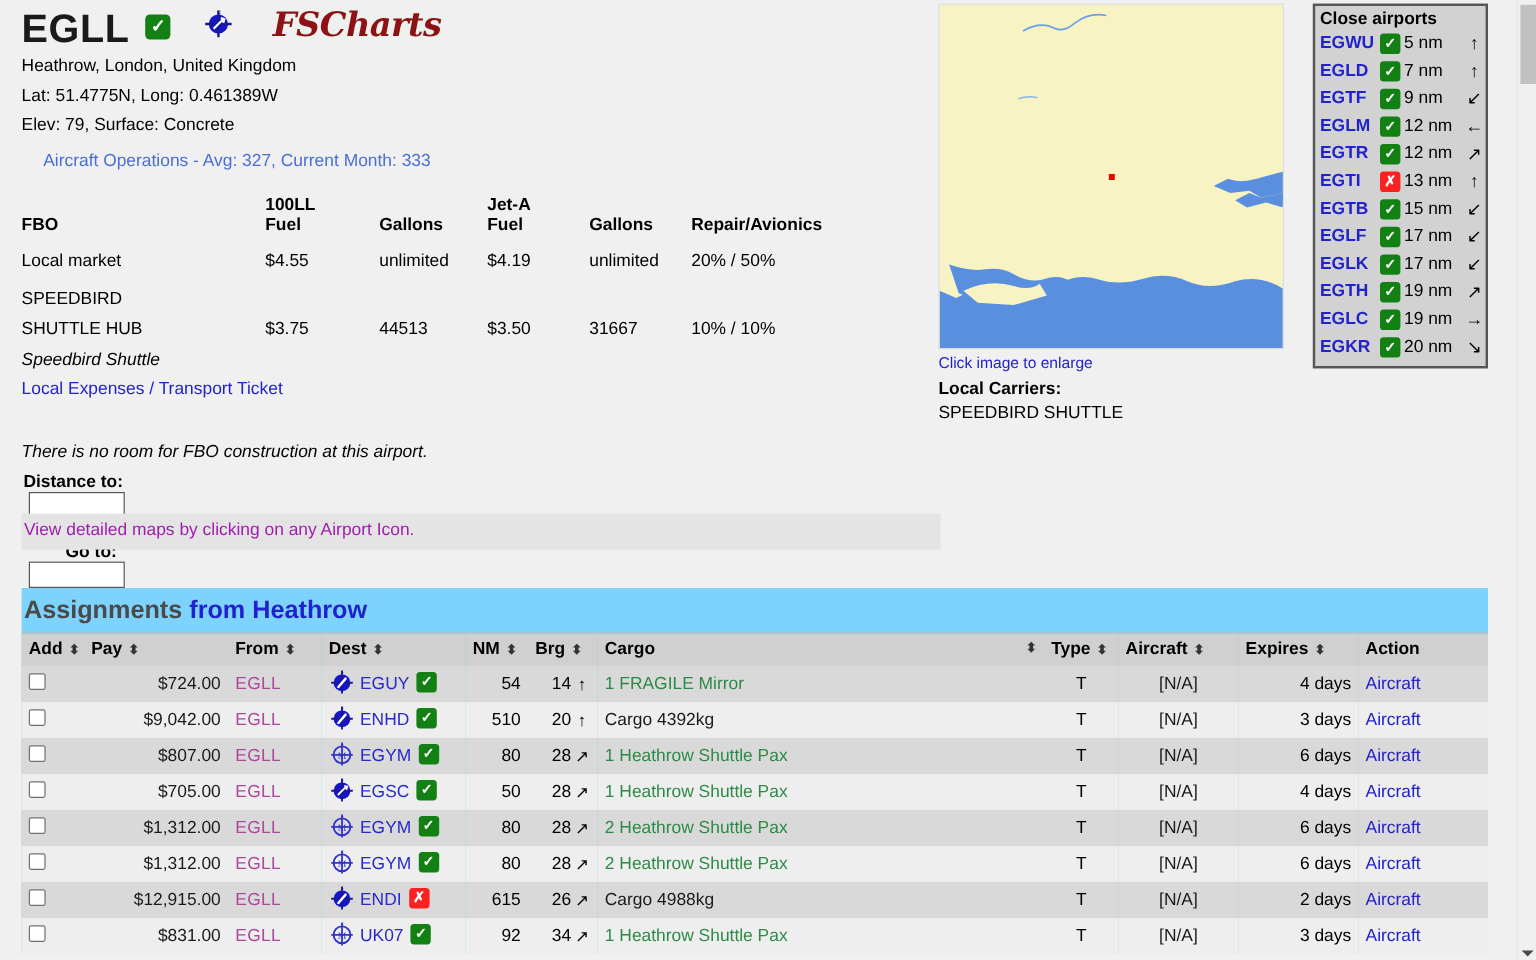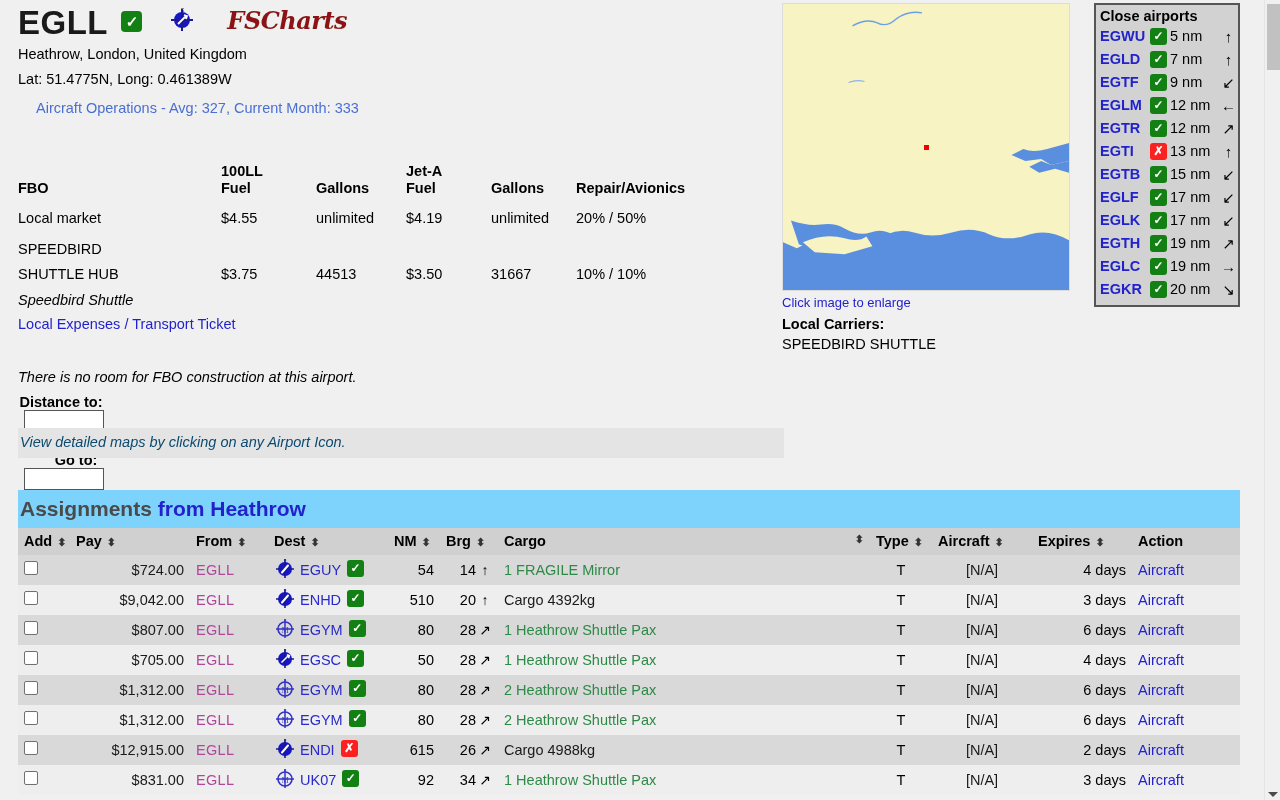--- a/index.html
+++ b/index.html
@@ -64,21 +64,21 @@
   .badge-sm::after { width:17px;height:17px;line-height:17px;font-size:12px;}
 
   .apt-icon {
     display: inline-block; vertical-align: middle;
     margin-left: 22px; margin-bottom: 4px;
   }
   .fscharts {
     display: inline-block; vertical-align: middle;
     margin-left: 28px; margin-bottom: 6px;
     font-family: "DejaVu Serif", serif;
-    font-size: 24px; font-style: italic; font-weight: bold;
+    font-size: 28px; font-style: italic; font-weight: bold;
     color: #8e1118;
     letter-spacing: -0.5px;
     text-shadow: 0 0 1px rgba(200,255,200,.9);
   }
   .meta {
     font-size: 14.5px; color: #000; line-height: 24.5px;
   }
   .ops {
     margin-top: 9px; margin-left: 18px;
     font-size: 14.5px; color: #4a6fd4;
@@ -123,23 +123,22 @@
     border: 1px solid #767676; background: #e6e6e6;
     font-family: "Liberation Sans", sans-serif;
     font-size: 10px; font-weight: bold; color: #000;
     padding: 0 4px; cursor: pointer; line-height: 18px;
   }
   .lbl2 { margin-left: 30px; }
 
   .helpbox {
     position: absolute; left: 18px; top: 428px;
     width: 766px; background: #e4e4e4;
-    font-size: 14.5px; color: #0c4a6e; line-height: 23px;
+    font-size: 14.5px; color: #a21caf; line-height: 23px;
     padding: 3px 4px 4px 2px;
-    font-style: italic;
   }
 
   
   .mapwrap { position: absolute; left: 782px; top: 3px; }
   .mapimg {
     width: 288px; height: 288px; display: block;
     border: 1px solid #dcdcdc;
   }
   .map-cap { margin-top: 4px; font-size: 13px; }
   .carriers-t {
@@ -243,20 +242,21 @@
         <path d="M13 3 L13 25 M2 14 L24 14" stroke="#1a1a8c" stroke-width="2"></path>
         <path d="M9 18 L17 10 M15 9 L18 10 L17 13" stroke="#ffffff" stroke-width="1.8" fill="none"></path>
         <text x="12" y="6" font-size="5" fill="#1a1a8c" font-family="sans-serif">E</text>
       </svg>
     </span>
 
     <span class="fscharts">FSCharts</span>
 
     <div class="meta">Heathrow, London, United Kingdom</div>
     <div class="meta">Lat: 51.4775N, Long: 0.461389W</div>
+    <div class="meta">Elev: 79, Surface: Concrete</div>
     <div class="ops">Aircraft Operations - Avg: 327, Current Month: 333</div>
   </div>
 
   <div class="fbo">
     <table>
       <thead>
         <tr>
           <th class="c-fbo">FBO</th>
           <th class="c-100ll">
             <div>100LL</div>

